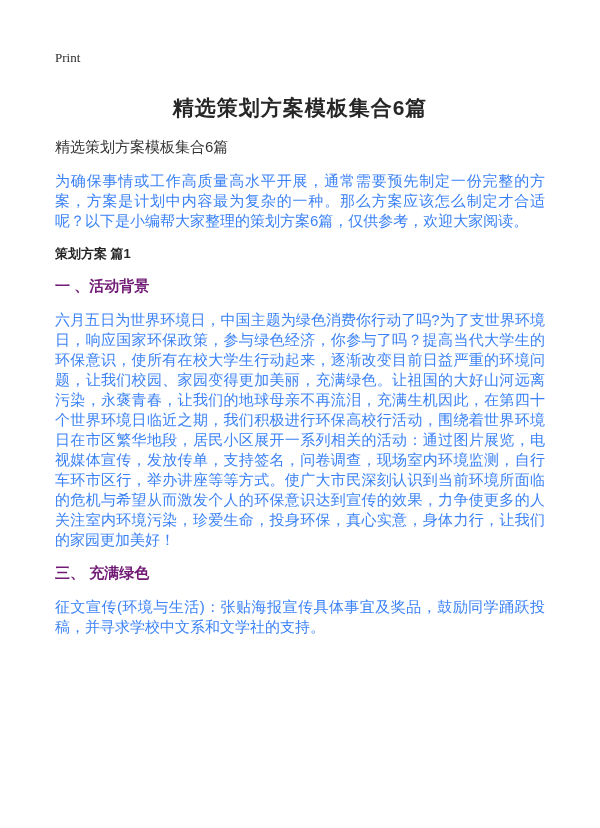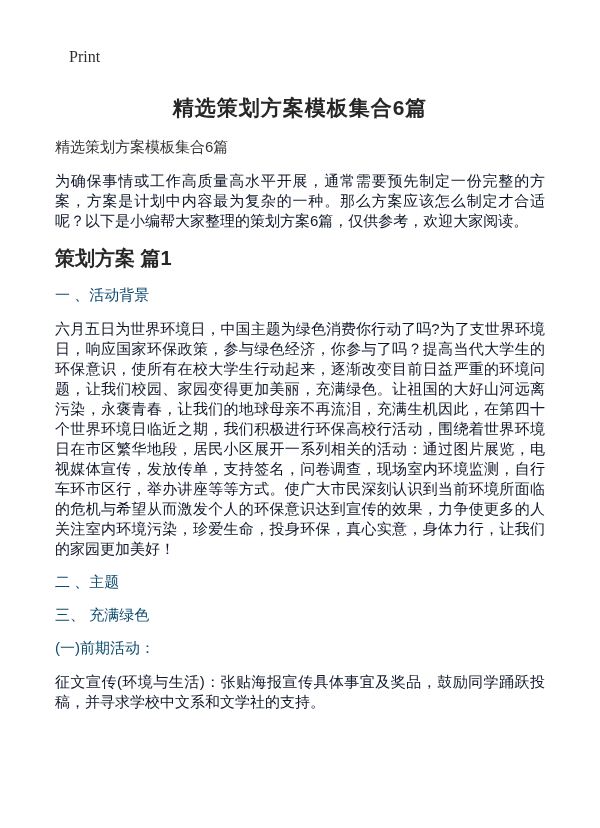--- a/index.html
+++ b/index.html
@@ -16,23 +16,23 @@
   }
   .page {
     box-sizing: border-box;
     width: 600px;
     height: 828px;
     padding: 48px 55px 0 55px;
     background: #ffffff;
   }
   .print-label {
     font-family: "Liberation Serif", serif;
-    font-size: 16px;
+    font-size: 13px;
     color: #2e2e2e;
-    margin: 0 0 16px 14px;
+    margin: 0 0 16px 0;
     display: inline-block;
     cursor: pointer;
   }
   .doc-title {
     font-size: 21px;
     font-weight: bold;
     color: #262626;
     text-align: center;
     margin: 12px 0 16px 0;
     letter-spacing: 1px;
@@ -40,33 +40,33 @@
   .subtitle {
     font-size: 15px;
     margin: 0 0 14px 0;
     color: #333333;
   }
   .para {
     font-size: 15px;
     line-height: 20px;
     text-align: justify;
     margin: 0 0 14px 0;
-    color: #0f172a;
+    color: #3b82f6;
   }
   .sec-heading {
-    font-size: 20px;
+    font-size: 13px;
     font-weight: bold;
     margin: 4px 0 14px 0;
     color: #262626;
   }
   .sub-heading {
     font-size: 15px;
-    font-weight: normal;
+    font-weight: bold;
     margin: 0 0 14px 0;
-    color: #0c4a6e;
+    color: #701a75;
   }
 </style>
 </head>
 <body>
 
 <div class="page">
 
   <div class="print-label">Print</div>
 
   <h1 class="doc-title">精选策划方案模板集合6篇</h1>
@@ -74,23 +74,21 @@
   <div class="subtitle">精选策划方案模板集合6篇</div>
 
   <p class="para">为确保事情或工作高质量高水平开展，通常需要预先制定一份完整的方案，方案是计划中内容最为复杂的一种。那么方案应该怎么制定才合适呢？以下是小编帮大家整理的策划方案6篇，仅供参考，欢迎大家阅读。</p>
 
   <div class="sec-heading">策划方案 篇1</div>
 
   <div class="sub-heading">一 、活动背景</div>
 
   <p class="para">六月五日为世界环境日，中国主题为绿色消费你行动了吗?为了支世界环境日，响应国家环保政策，参与绿色经济，你参与了吗？提高当代大学生的环保意识，使所有在校大学生行动起来，逐渐改变目前日益严重的环境问题，让我们校园、家园变得更加美丽，充满绿色。让祖国的大好山河远离污染，永褒青春，让我们的地球母亲不再流泪，充满生机因此，在第四十个世界环境日临近之期，我们积极进行环保高校行活动，围绕着世界环境日在市区繁华地段，居民小区展开一系列相关的活动：通过图片展览，电视媒体宣传，发放传单，支持签名，问卷调查，现场室内环境监测，自行车环市区行，举办讲座等等方式。使广大市民深刻认识到当前环境所面临的危机与希望从而激发个人的环保意识达到宣传的效果，力争使更多的人关注室内环境污染，珍爱生命，投身环保，真心实意，身体力行，让我们的家园更加美好！</p>
 
-  <div class="sub-heading">二 、主题</div>
 
 
   <div class="sub-heading">三、 充满绿色</div>
 
-  <div class="sub-heading">(一)前期活动：</div>
 
 
   <p class="para">征文宣传(环境与生活)：张贴海报宣传具体事宜及奖品，鼓励同学踊跃投稿，并寻求学校中文系和文学社的支持。</p>
 
 </div>
 
 </body></html>

